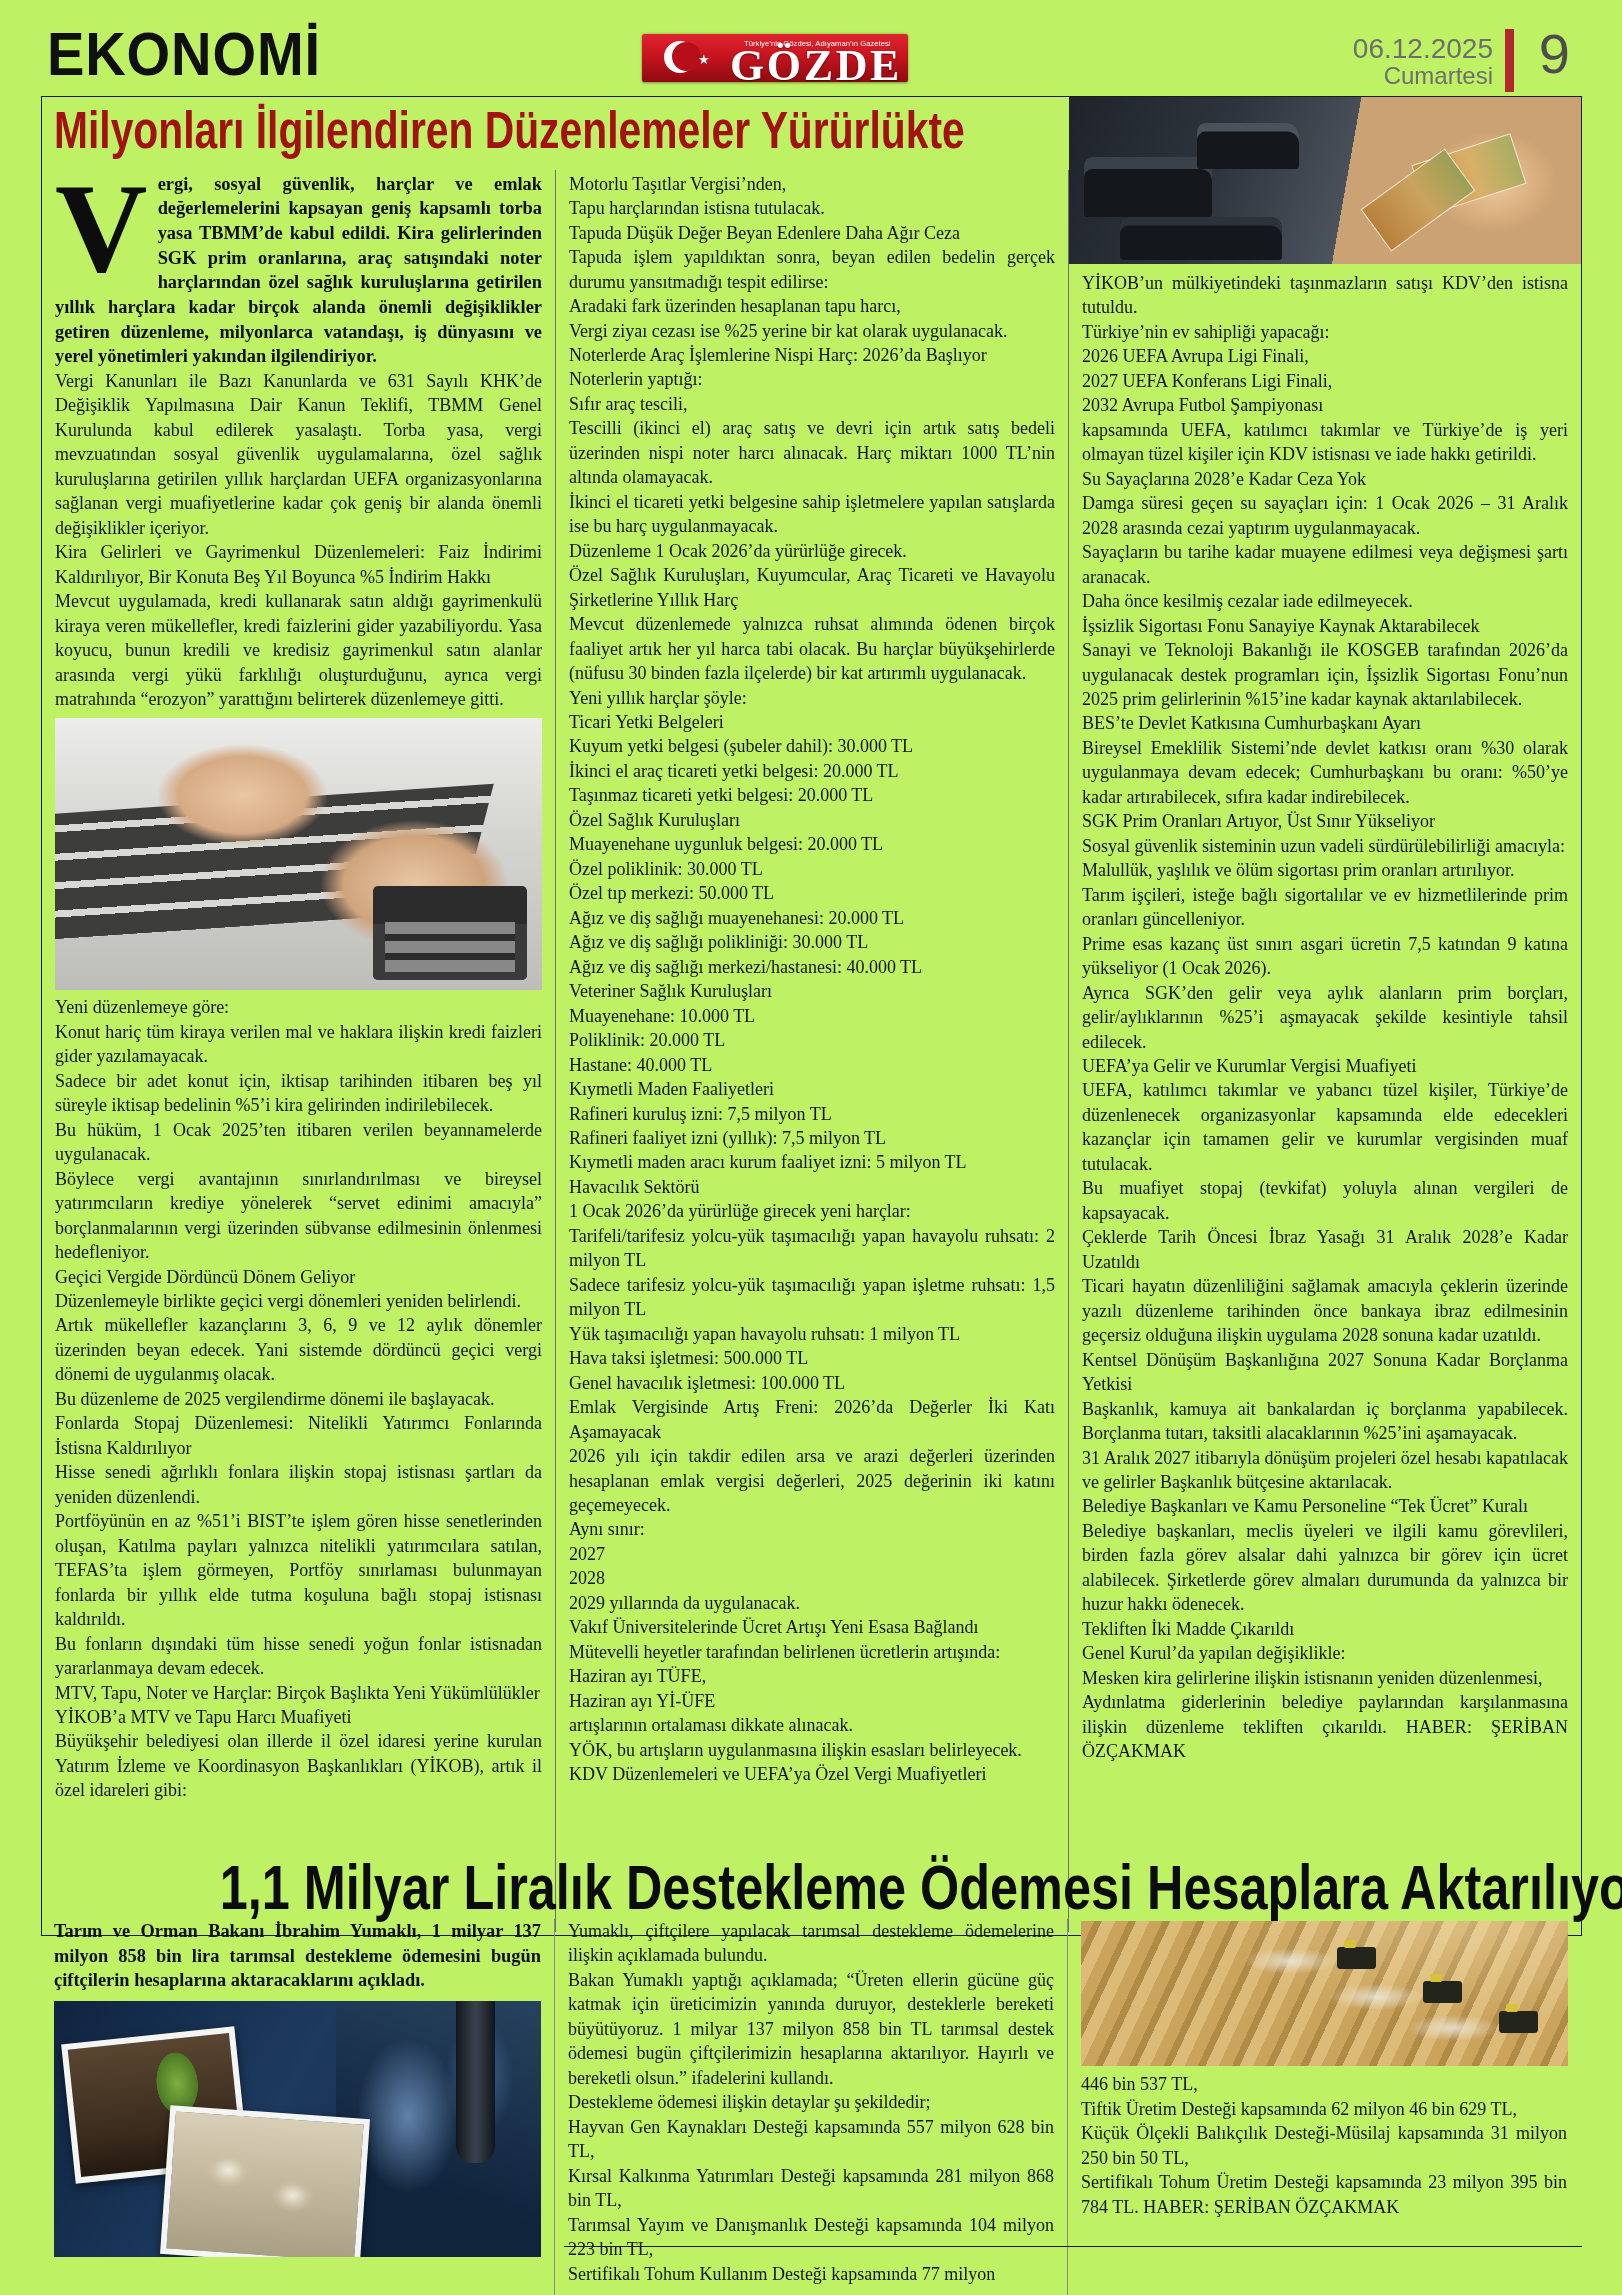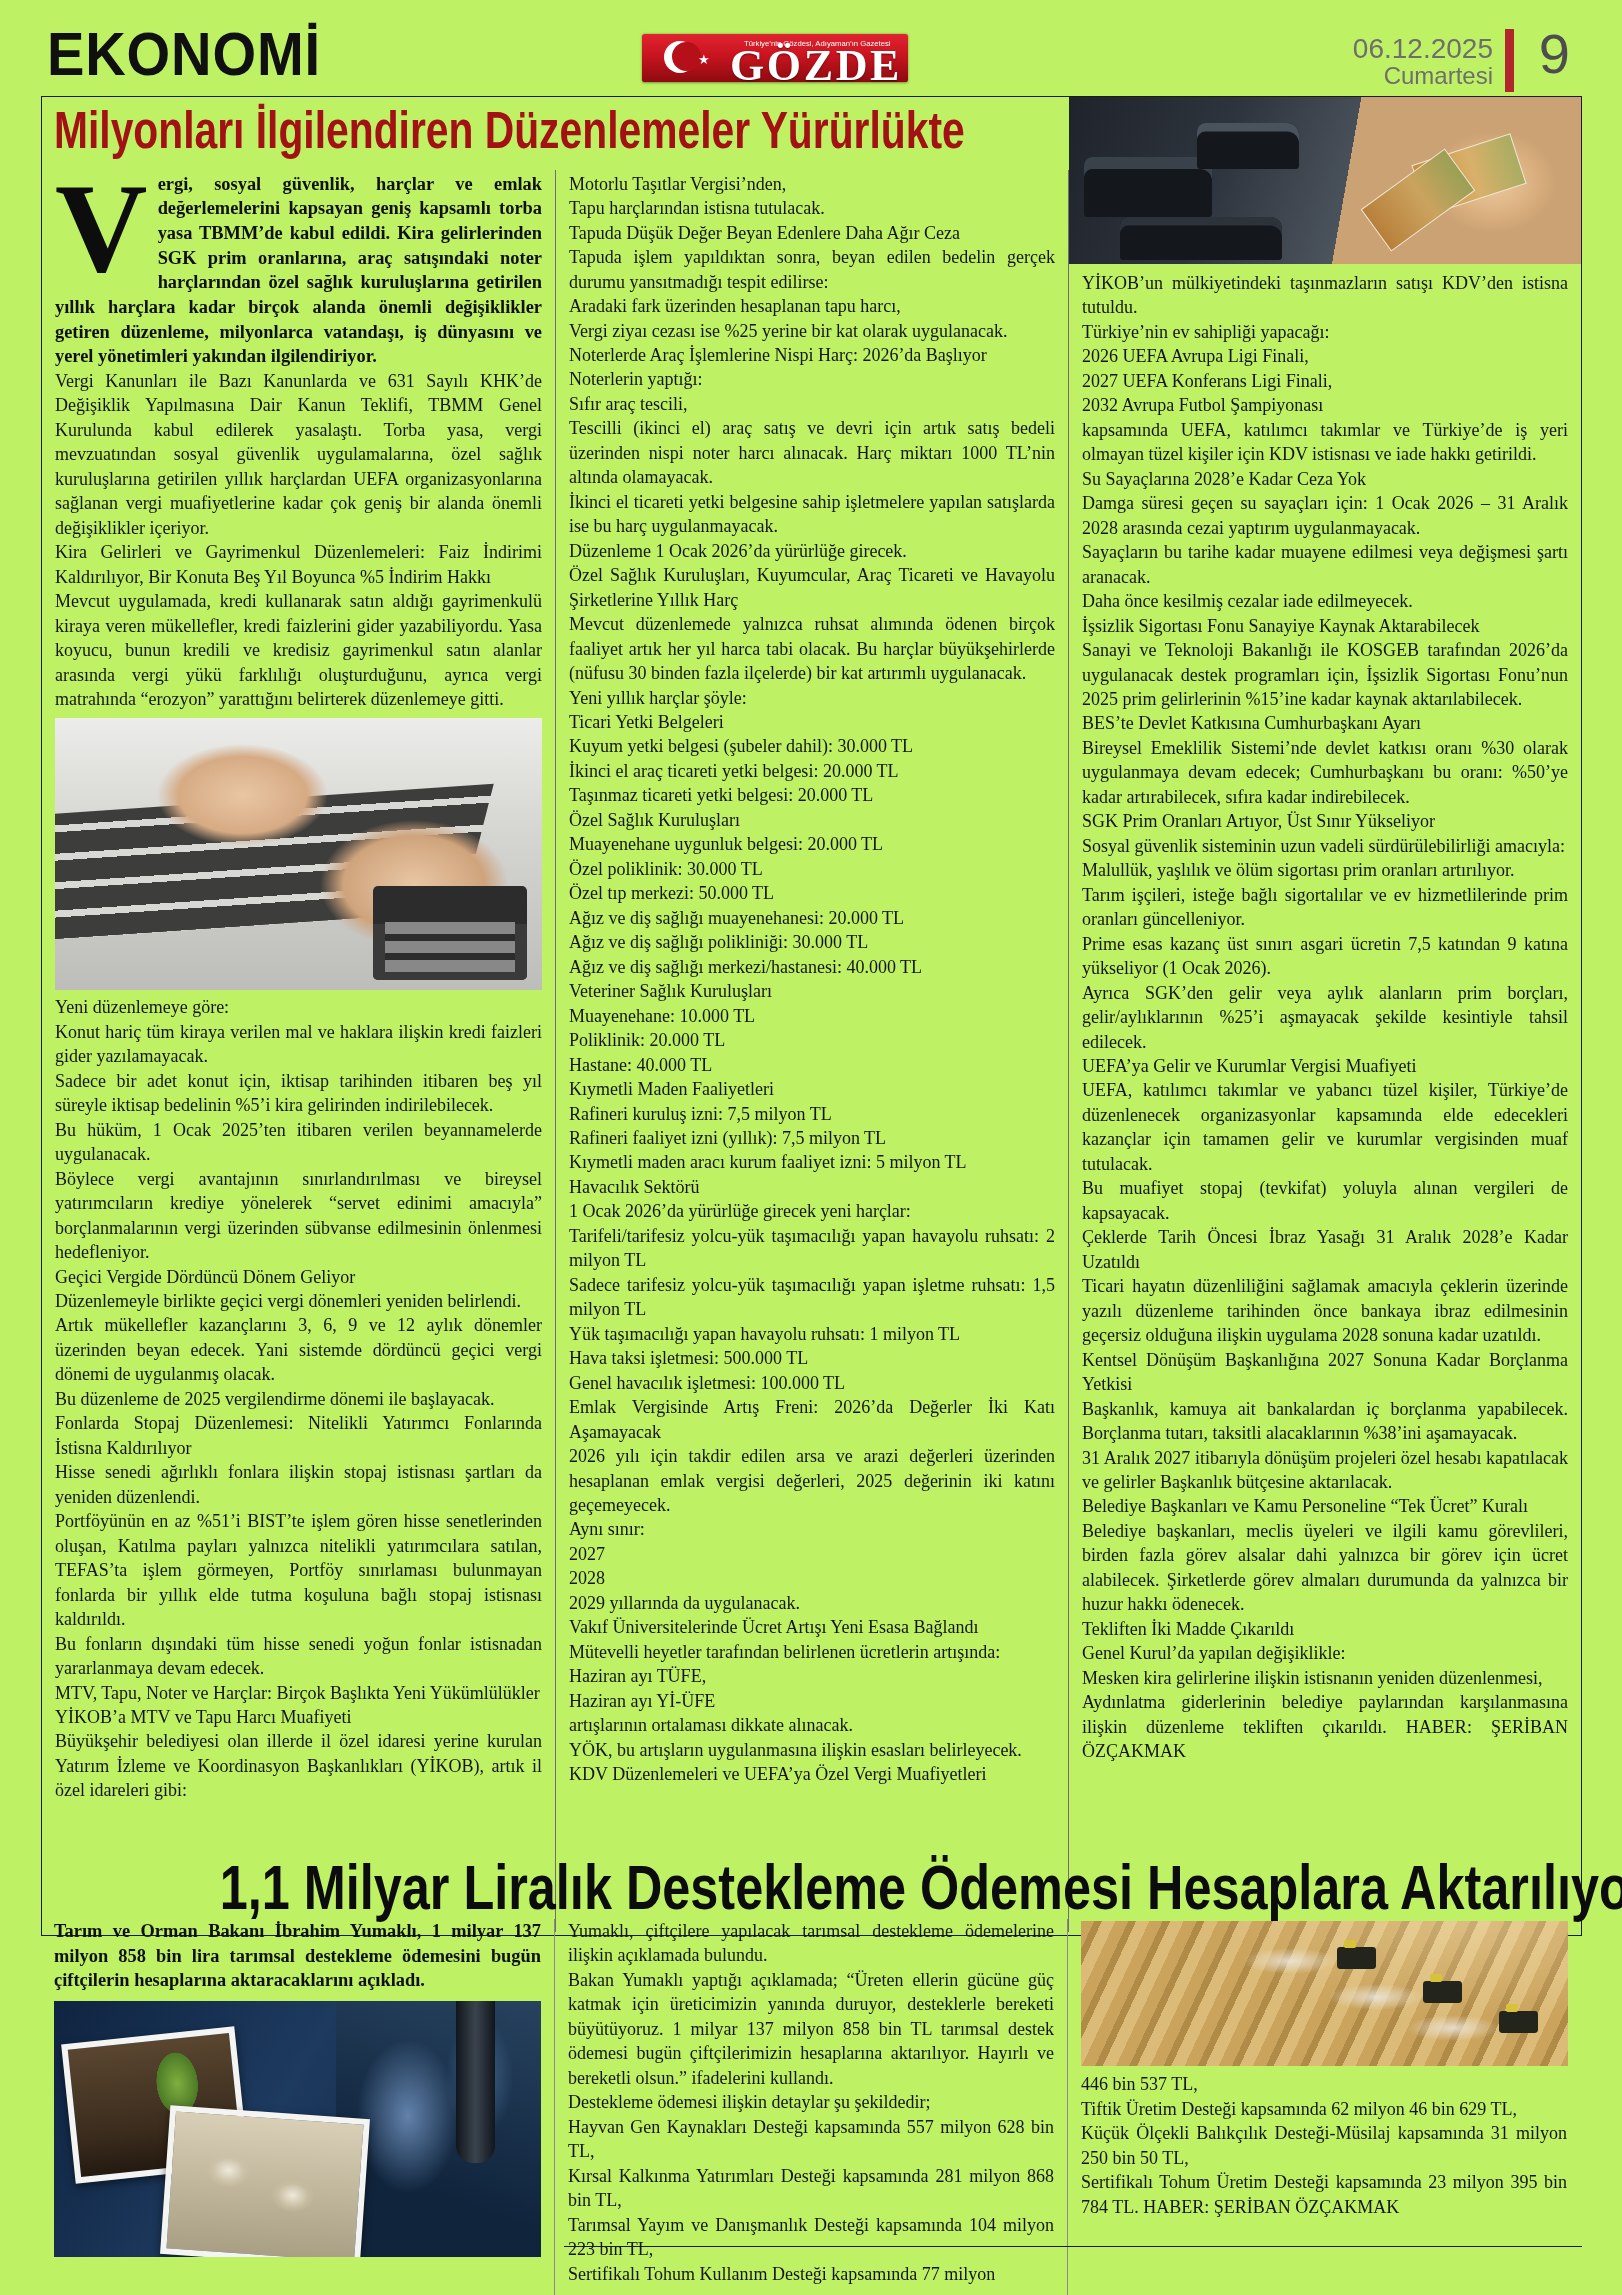--- a/index.html
+++ b/index.html
@@ -261,21 +261,21 @@
             <p>Malullük, yaşlılık ve ölüm sigortası prim oranları artırılıyor.</p>
             <p>Tarım işçileri, isteğe bağlı sigortalılar ve ev hizmetlilerinde prim oranları güncelleniyor.</p>
             <p>Prime esas kazanç üst sınırı asgari ücretin 7,5 katından 9 katına yükseliyor (1 Ocak 2026).</p>
             <p>Ayrıca SGK’den gelir veya aylık alanların prim borçları, gelir/aylıklarının %25’i aşmayacak şekilde kesintiyle tahsil edilecek.</p>
             <p>UEFA’ya Gelir ve Kurumlar Vergisi Muafiyeti</p>
             <p>UEFA, katılımcı takımlar ve yabancı tüzel kişiler, Türkiye’de düzenlenecek organizasyonlar kapsamında elde edecekleri kazançlar için tamamen gelir ve kurumlar vergisinden muaf tutulacak.</p>
             <p>Bu muafiyet stopaj (tevkifat) yoluyla alınan vergileri de kapsayacak.</p>
             <p>Çeklerde Tarih Öncesi İbraz Yasağı 31 Aralık 2028’e Kadar Uzatıldı</p>
             <p>Ticari hayatın düzenliliğini sağlamak amacıyla çeklerin üzerinde yazılı düzenleme tarihinden önce bankaya ibraz edilmesinin geçersiz olduğuna ilişkin uygulama 2028 sonuna kadar uzatıldı.</p>
             <p>Kentsel Dönüşüm Başkanlığına 2027 Sonuna Kadar Borçlanma Yetkisi</p>
-            <p>Başkanlık, kamuya ait bankalardan iç borçlanma yapabilecek. Borçlanma tutarı, taksitli alacaklarının %38’ini aşamayacak.</p>
+            <p>Başkanlık, kamuya ait bankalardan iç borçlanma yapabilecek. Borçlanma tutarı, taksitli alacaklarının %25’ini aşamayacak.</p>
             <p>31 Aralık 2027 itibarıyla dönüşüm projeleri özel hesabı kapatılacak ve gelirler Başkanlık bütçesine aktarılacak.</p>
             <p>Belediye Başkanları ve Kamu Personeline “Tek Ücret” Kuralı</p>
             <p>Belediye başkanları, meclis üyeleri ve ilgili kamu görevlileri, birden fazla görev alsalar dahi yalnızca bir görev için ücret alabilecek. Şirketlerde görev almaları durumunda da yalnızca bir huzur hakkı ödenecek.</p>
             <p>Tekliften İki Madde Çıkarıldı</p>
             <p>Genel Kurul’da yapılan değişiklikle:</p>
             <p>Mesken kira gelirlerine ilişkin istisnanın yeniden düzenlenmesi,</p>
             <p>Aydınlatma giderlerinin belediye paylarından karşılanmasına ilişkin düzenleme tekliften çıkarıldı. HABER: ŞERİBAN ÖZÇAKMAK</p>
           </div>
       </div>
     </div>

